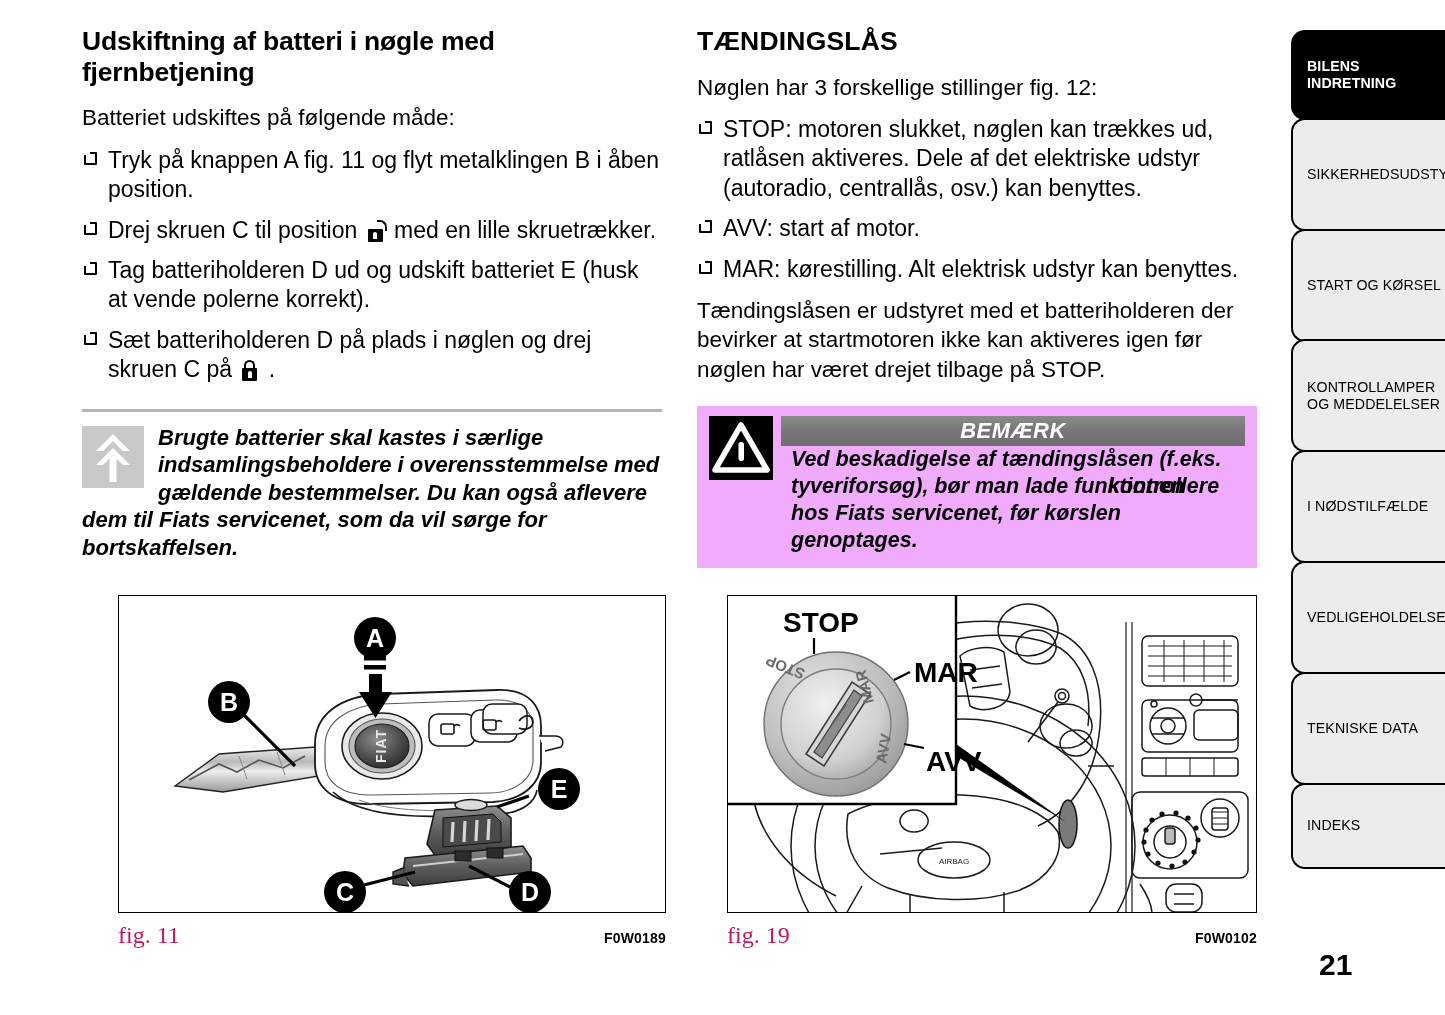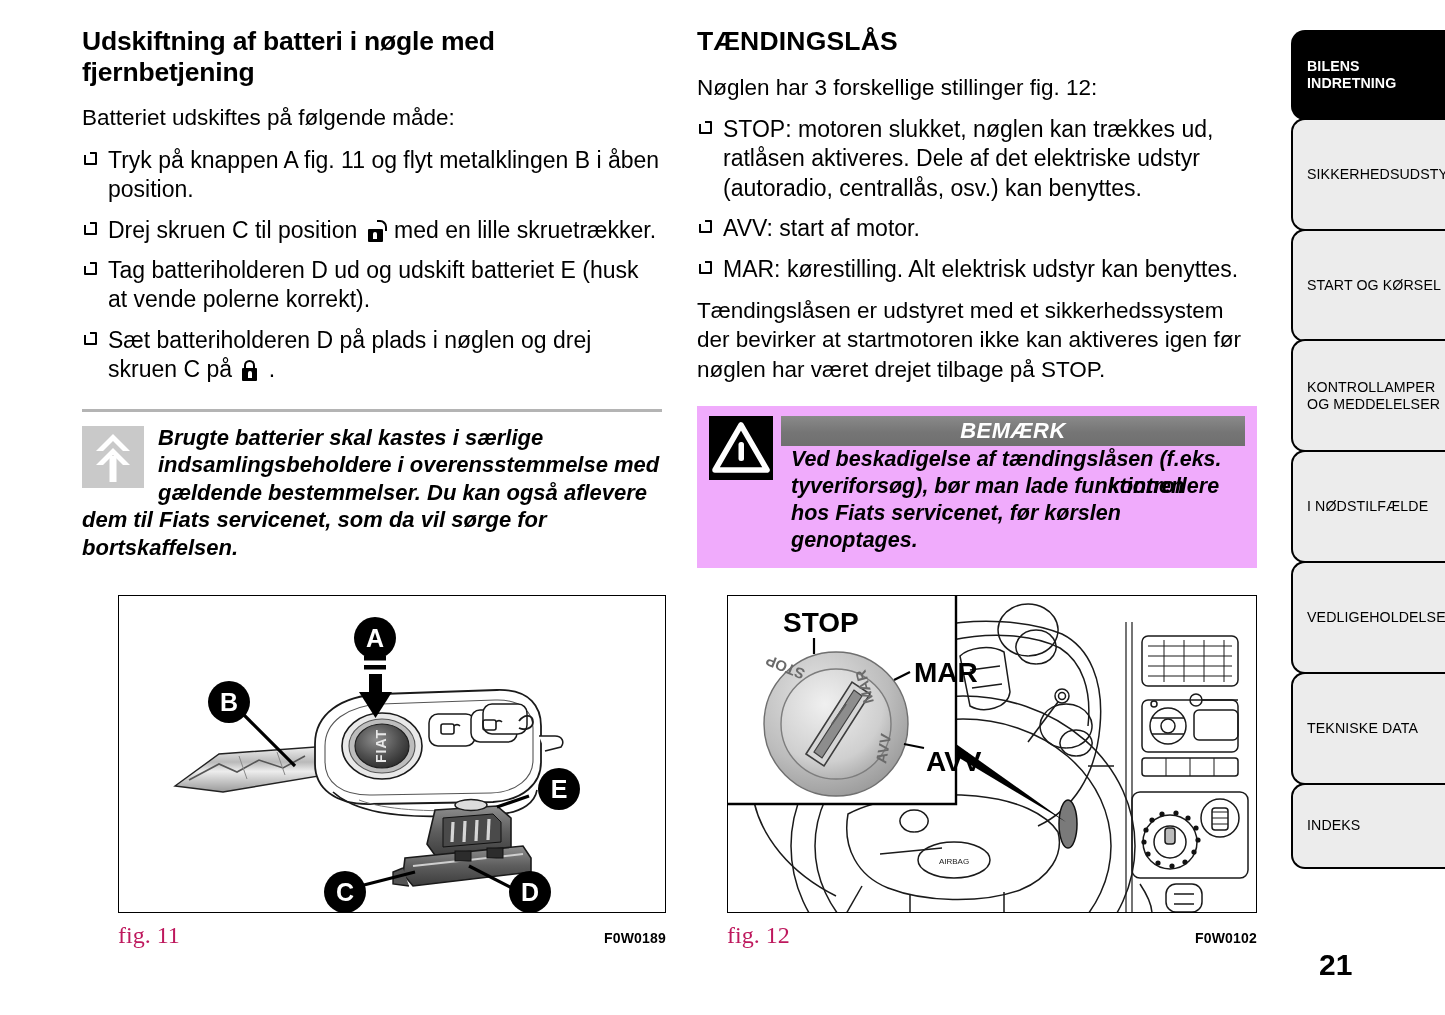--- a/index.html
+++ b/index.html
@@ -299,21 +299,21 @@
       <li>
         <span class="sqbullet"></span>
         <span>AVV: start af motor.</span>
       </li>
       <li style="margin-bottom:2px">
         <span class="sqbullet"></span>
         <span>MAR: kørestilling. Alt elektrisk udstyr kan benyttes.</span>
       </li>
     </ul>
 
-    <p class="body" style="margin-bottom:22px">Tændingslåsen er udstyret med et sikkerhedssystem der bevirker at startmotoren ikke kan aktiveres igen før nøglen har været drejet tilbage på STOP.</p>
+    <p class="body" style="margin-bottom:22px">Tændingslåsen er udstyret med et batteriholderen der bevirker at startmotoren ikke kan aktiveres igen før nøglen har været drejet tilbage på STOP.</p>
 
     <div class="note-warn">
       <div class="warn-head">
         <div class="icon-box">
           <svg width="64" height="64" viewBox="0 0 64 64">
             <path d="M32 9 L58 54 L6 54 Z" fill="none" stroke="#ffffff" stroke-width="5.5" stroke-linejoin="round"></path>
             <rect x="29.5" y="26" width="5.5" height="19" rx="2.5" fill="#ffffff"></rect>
           </svg>
         </div>
         <div class="hdr-bar">BEMÆRK</div>
@@ -566,21 +566,21 @@
         </g>
 
         <g font-family="Liberation Sans, sans-serif" font-weight="bold" fill="#000">
           <text x="55" y="36" font-size="28">STOP</text>
           <text x="186" y="86" font-size="28">MAR</text>
           <text x="198" y="175" font-size="28">AVV</text>
         </g>
       </svg>
     </div>
     <div class="cap">
-      <span class="fignum">fig. 12</span>
+      <span class="fignum">fig. 19</span>
       <span class="figcode">F0W0102</span>
     </div>
   </div>
 
   <div class="sidebar">
     <div class="tab active" style="height:90px">
       <span class="tab-label">
         <span>BILENS</span><br><span>INDRETNING</span>
       </span>
     </div>

